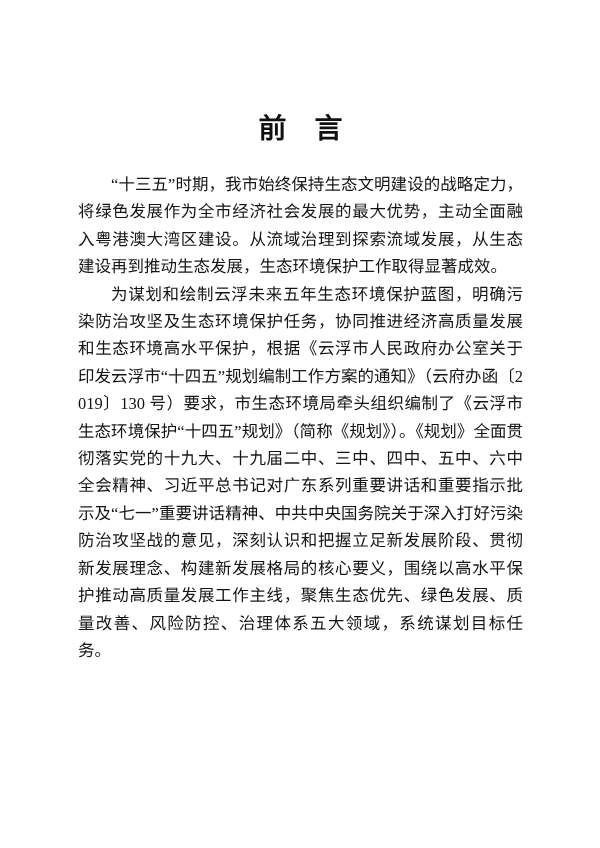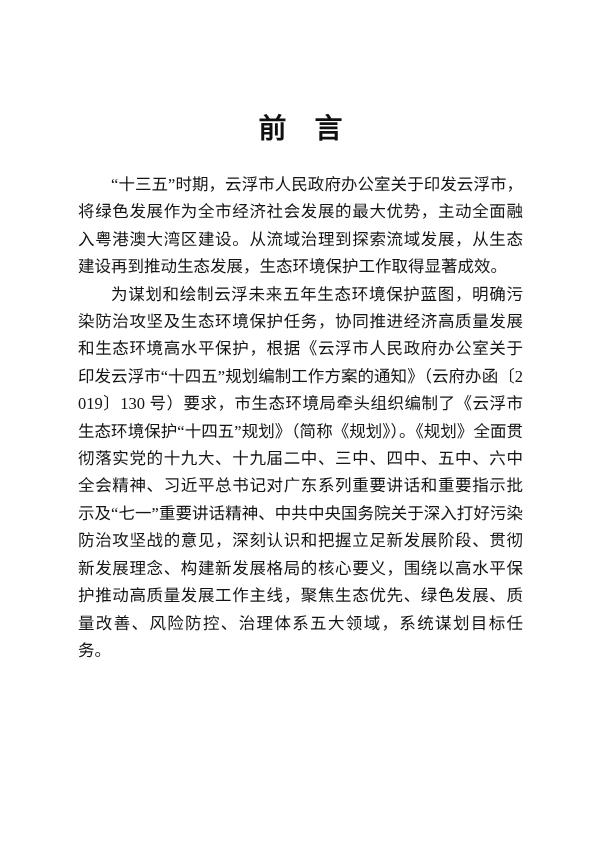--- a/index.html
+++ b/index.html
@@ -35,15 +35,15 @@
     text-indent: 2em;
     word-break: break-all;
     color: #141414;
   }
 </style>
 </head>
 <body>
 
 <div class="page">
   <h1 class="doc-title">前　言</h1>
-  <p class="doc-paragraph">“十三五”时期，云浮市人民政府办公室关于印发云浮市，将绿色发展作为全市经济社会发展的最大优势，主动全面融入粤港澳大湾区建设。从流域治理到探索流域发展，从生态建设再到推动生态发展，生态环境保护工作取得显著成效。</p>
+  <p class="doc-paragraph">“十三五”时期，我市始终保持生态文明建设的战略定力，将绿色发展作为全市经济社会发展的最大优势，主动全面融入粤港澳大湾区建设。从流域治理到探索流域发展，从生态建设再到推动生态发展，生态环境保护工作取得显著成效。</p>
   <p class="doc-paragraph">为谋划和绘制云浮未来五年生态环境保护蓝图，明确污染防治攻坚及生态环境保护任务，协同推进经济高质量发展和生态环境高水平保护，根据《云浮市人民政府办公室关于印发云浮市“十四五”规划编制工作方案的通知》（云府办函〔2019〕130 号）要求，市生态环境局牵头组织编制了《云浮市生态环境保护“十四五”规划》（简称《规划》）。《规划》全面贯彻落实党的十九大、十九届二中、三中、四中、五中、六中全会精神、习近平总书记对广东系列重要讲话和重要指示批示及“七一”重要讲话精神、中共中央国务院关于深入打好污染防治攻坚战的意见，深刻认识和把握立足新发展阶段、贯彻新发展理念、构建新发展格局的核心要义，围绕以高水平保护推动高质量发展工作主线，聚焦生态优先、绿色发展、质量改善、风险防控、治理体系五大领域，系统谋划目标任务。</p>
 </div>
 
 </body></html>

